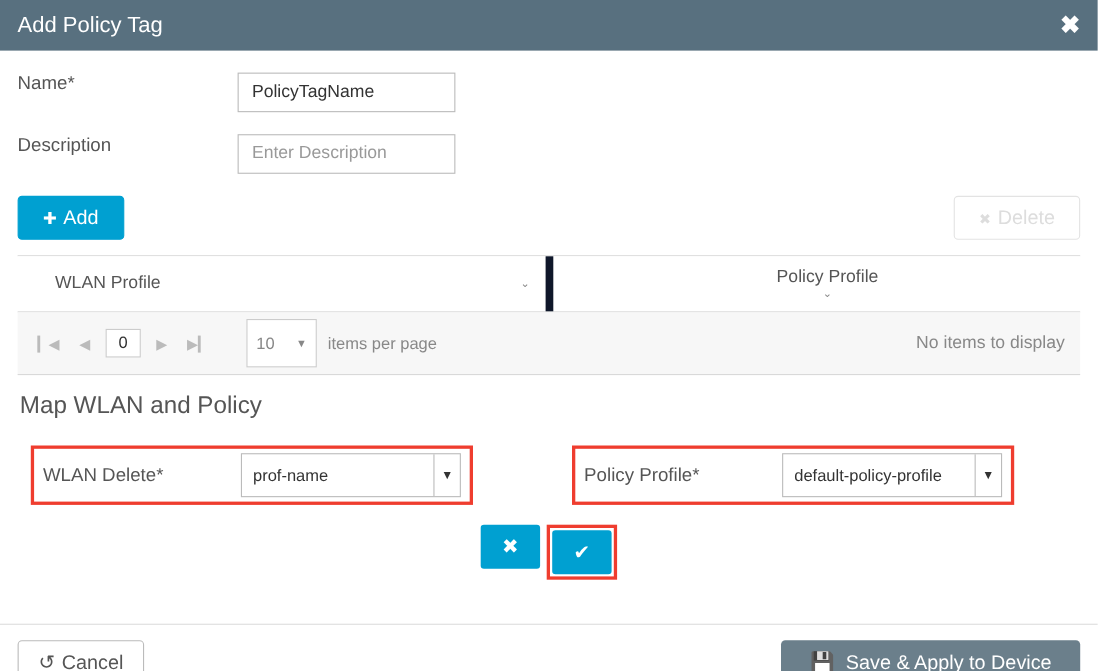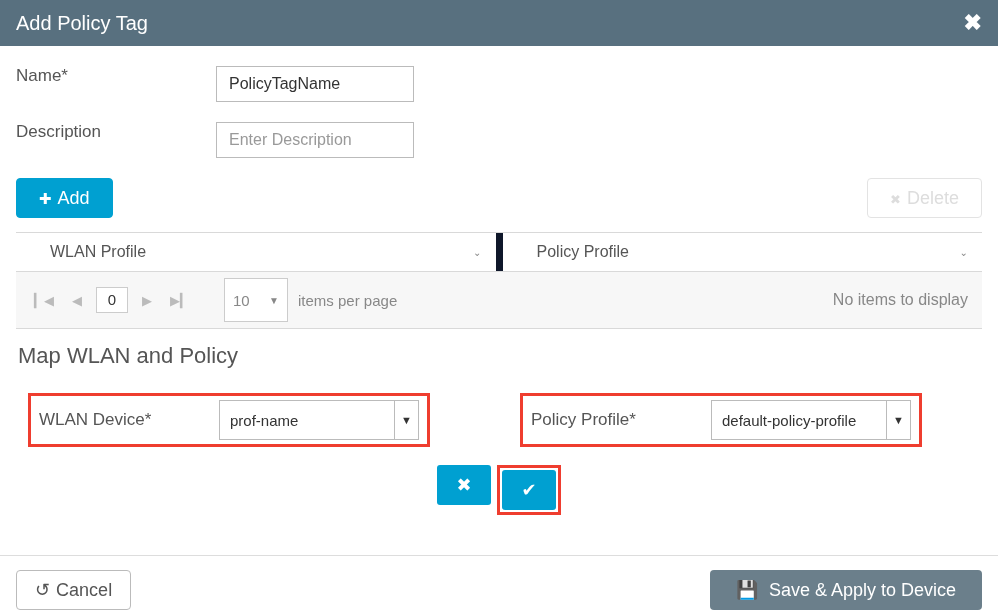--- a/index.html
+++ b/index.html
@@ -91,21 +91,21 @@
     .grid-header-cell {
       flex: 1;
       padding: 10px 14px 10px 34px;
       color: #555;
       font-size: 16px;
       display: flex;
       justify-content: space-between;
       align-items: center;
       border-right: 7px solid #0f172a;
     }
-    .grid-header-cell:last-child { border-right: none; }
+    .grid-header-cell:last-child { border-right: none; flex-direction: column; }
     .chev-down {
       font-size: 10px;
       color: #888;
     }
     .grid-footer {
       background: #f7f7f7;
       padding: 6px 14px;
       display: flex;
       align-items: center;
       gap: 10px;
@@ -305,21 +305,21 @@
       </div>
       <span>items per page</span>
       <span class="footer-empty">No items to display</span>
     </div>
   </div>
 
   <div class="section-title">Map WLAN and Policy</div>
 
   <div class="map-row">
     <div class="map-group">
-      <div class="map-label">WLAN Device*</div>
+      <div class="map-label">WLAN Delete*</div>
       <div class="combo">
         <div class="combo-val">prof-name</div>
         <div class="combo-caret">▼</div>
       </div>
     </div>
     <div class="map-group">
       <div class="map-label">Policy Profile*</div>
       <div class="combo">
         <div class="combo-val">default-policy-profile</div>
         <div class="combo-caret">▼</div>

